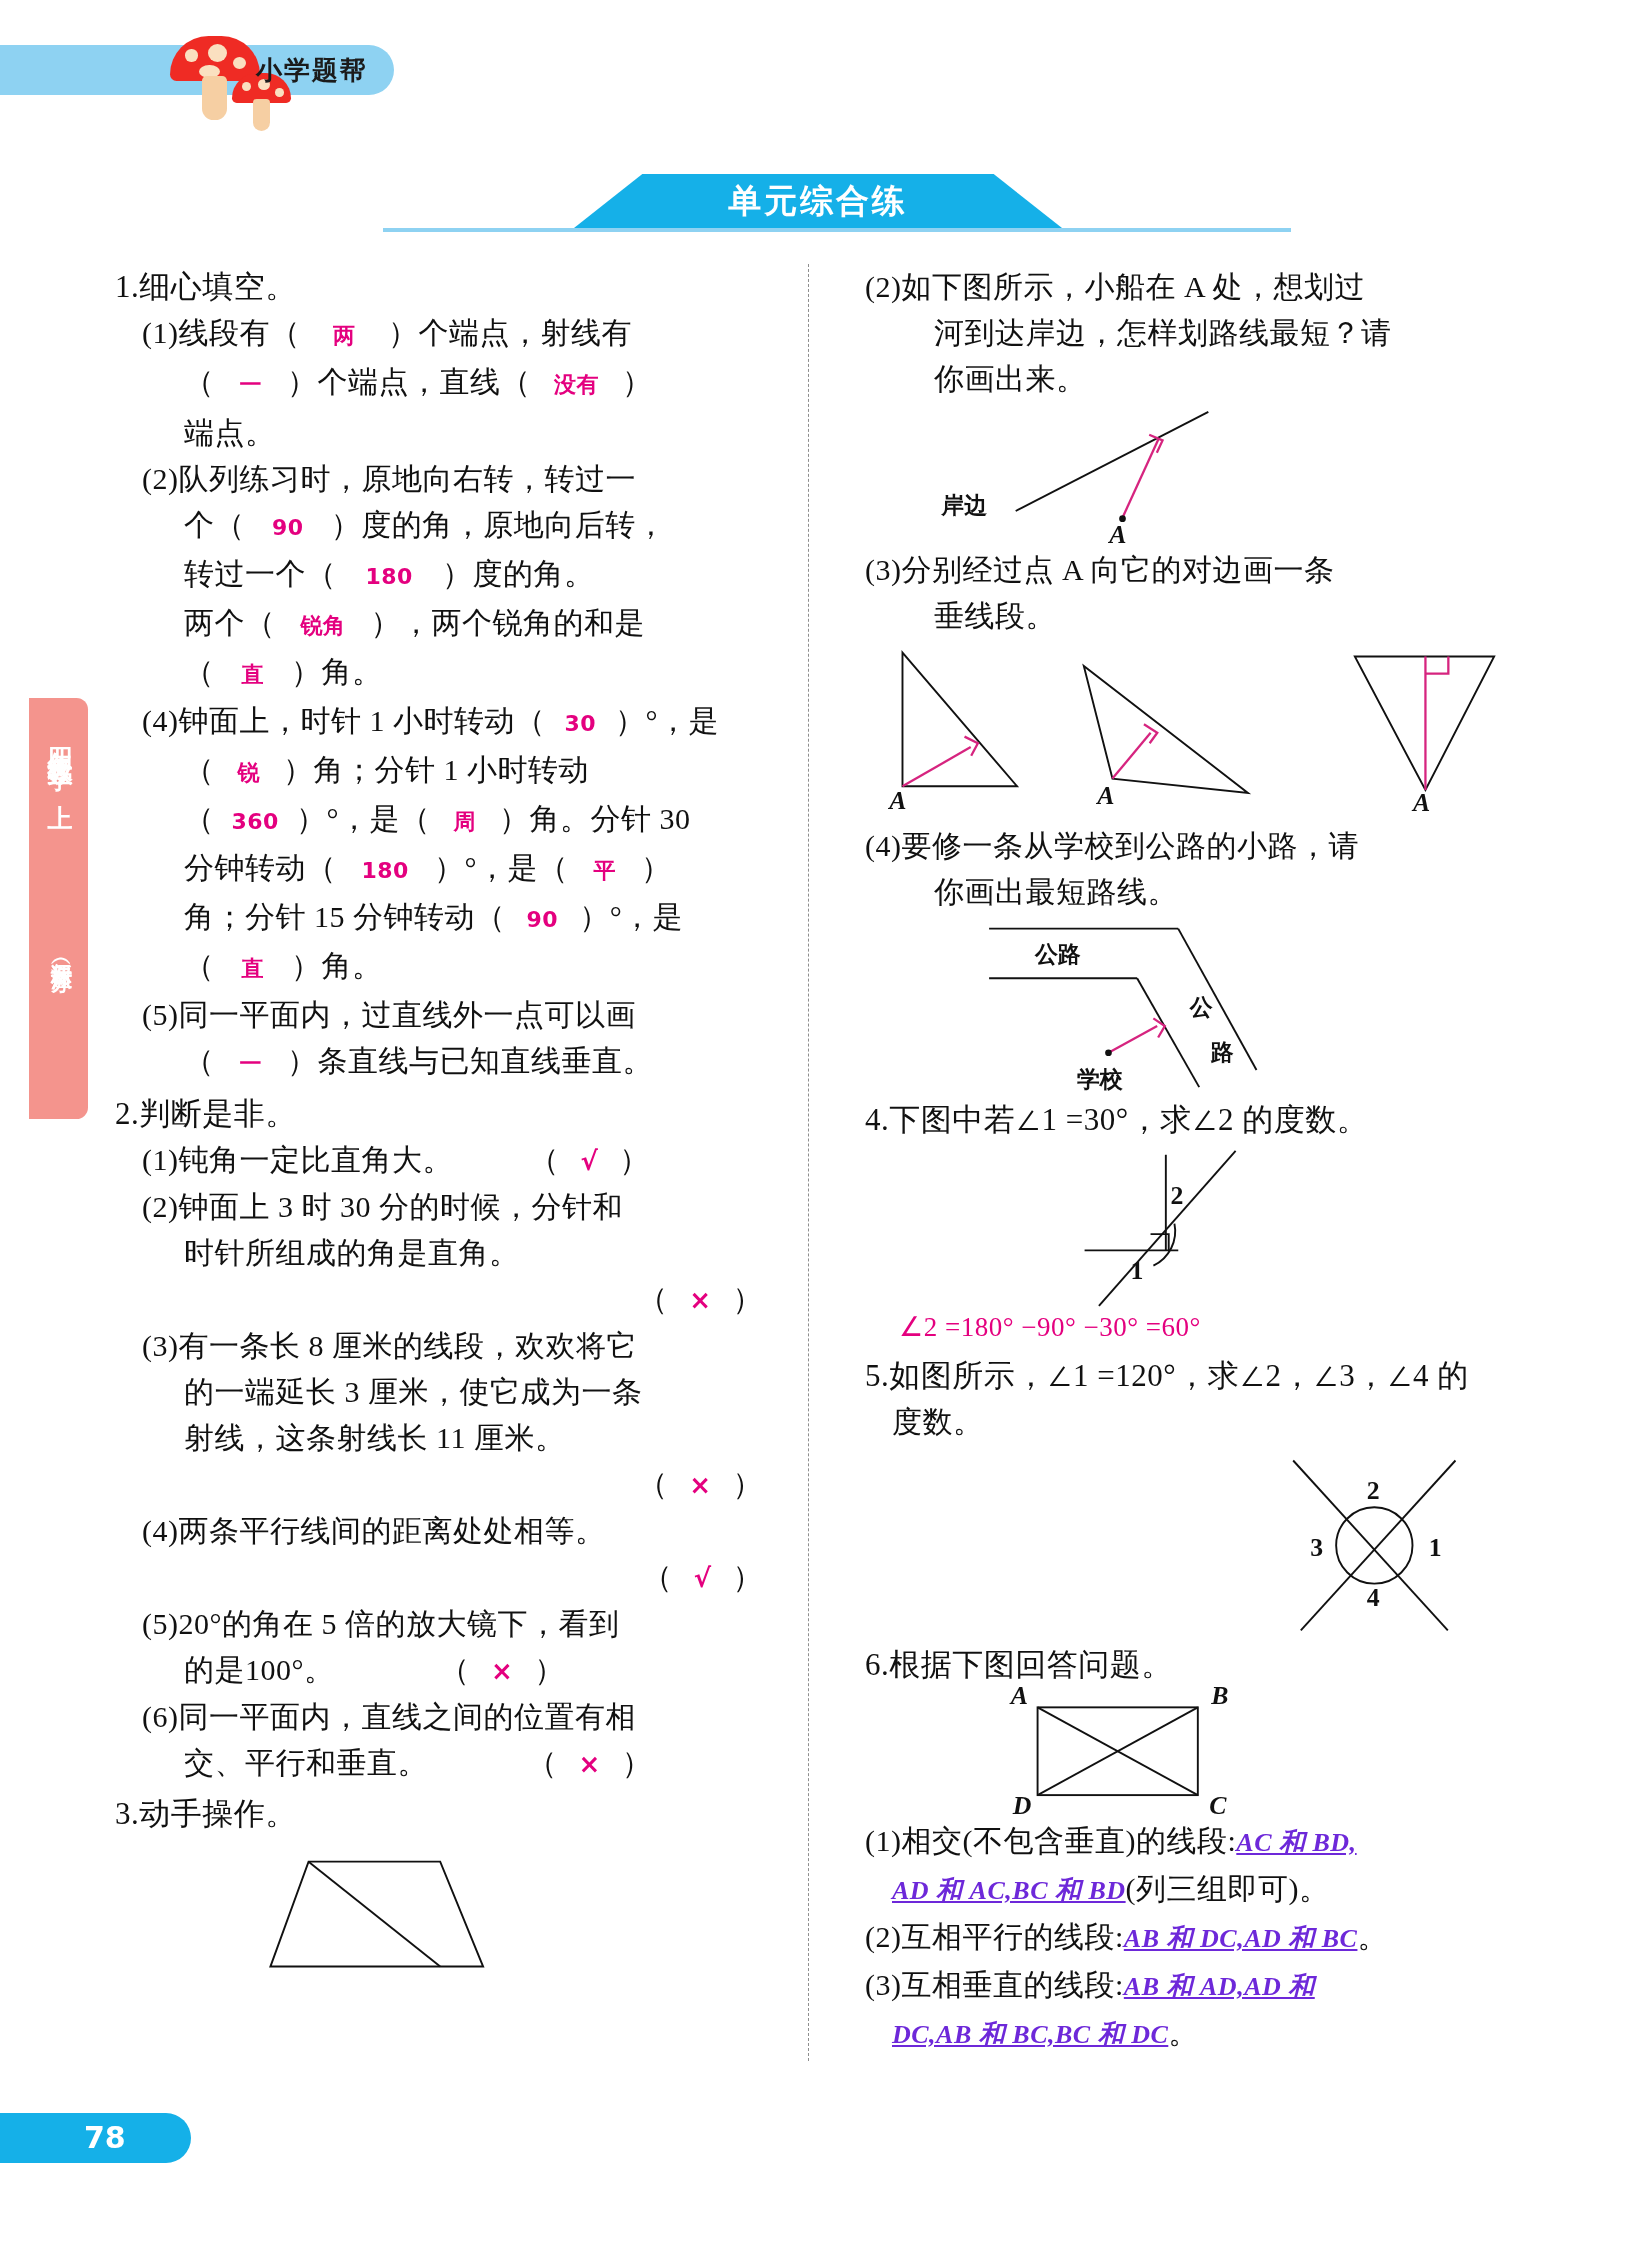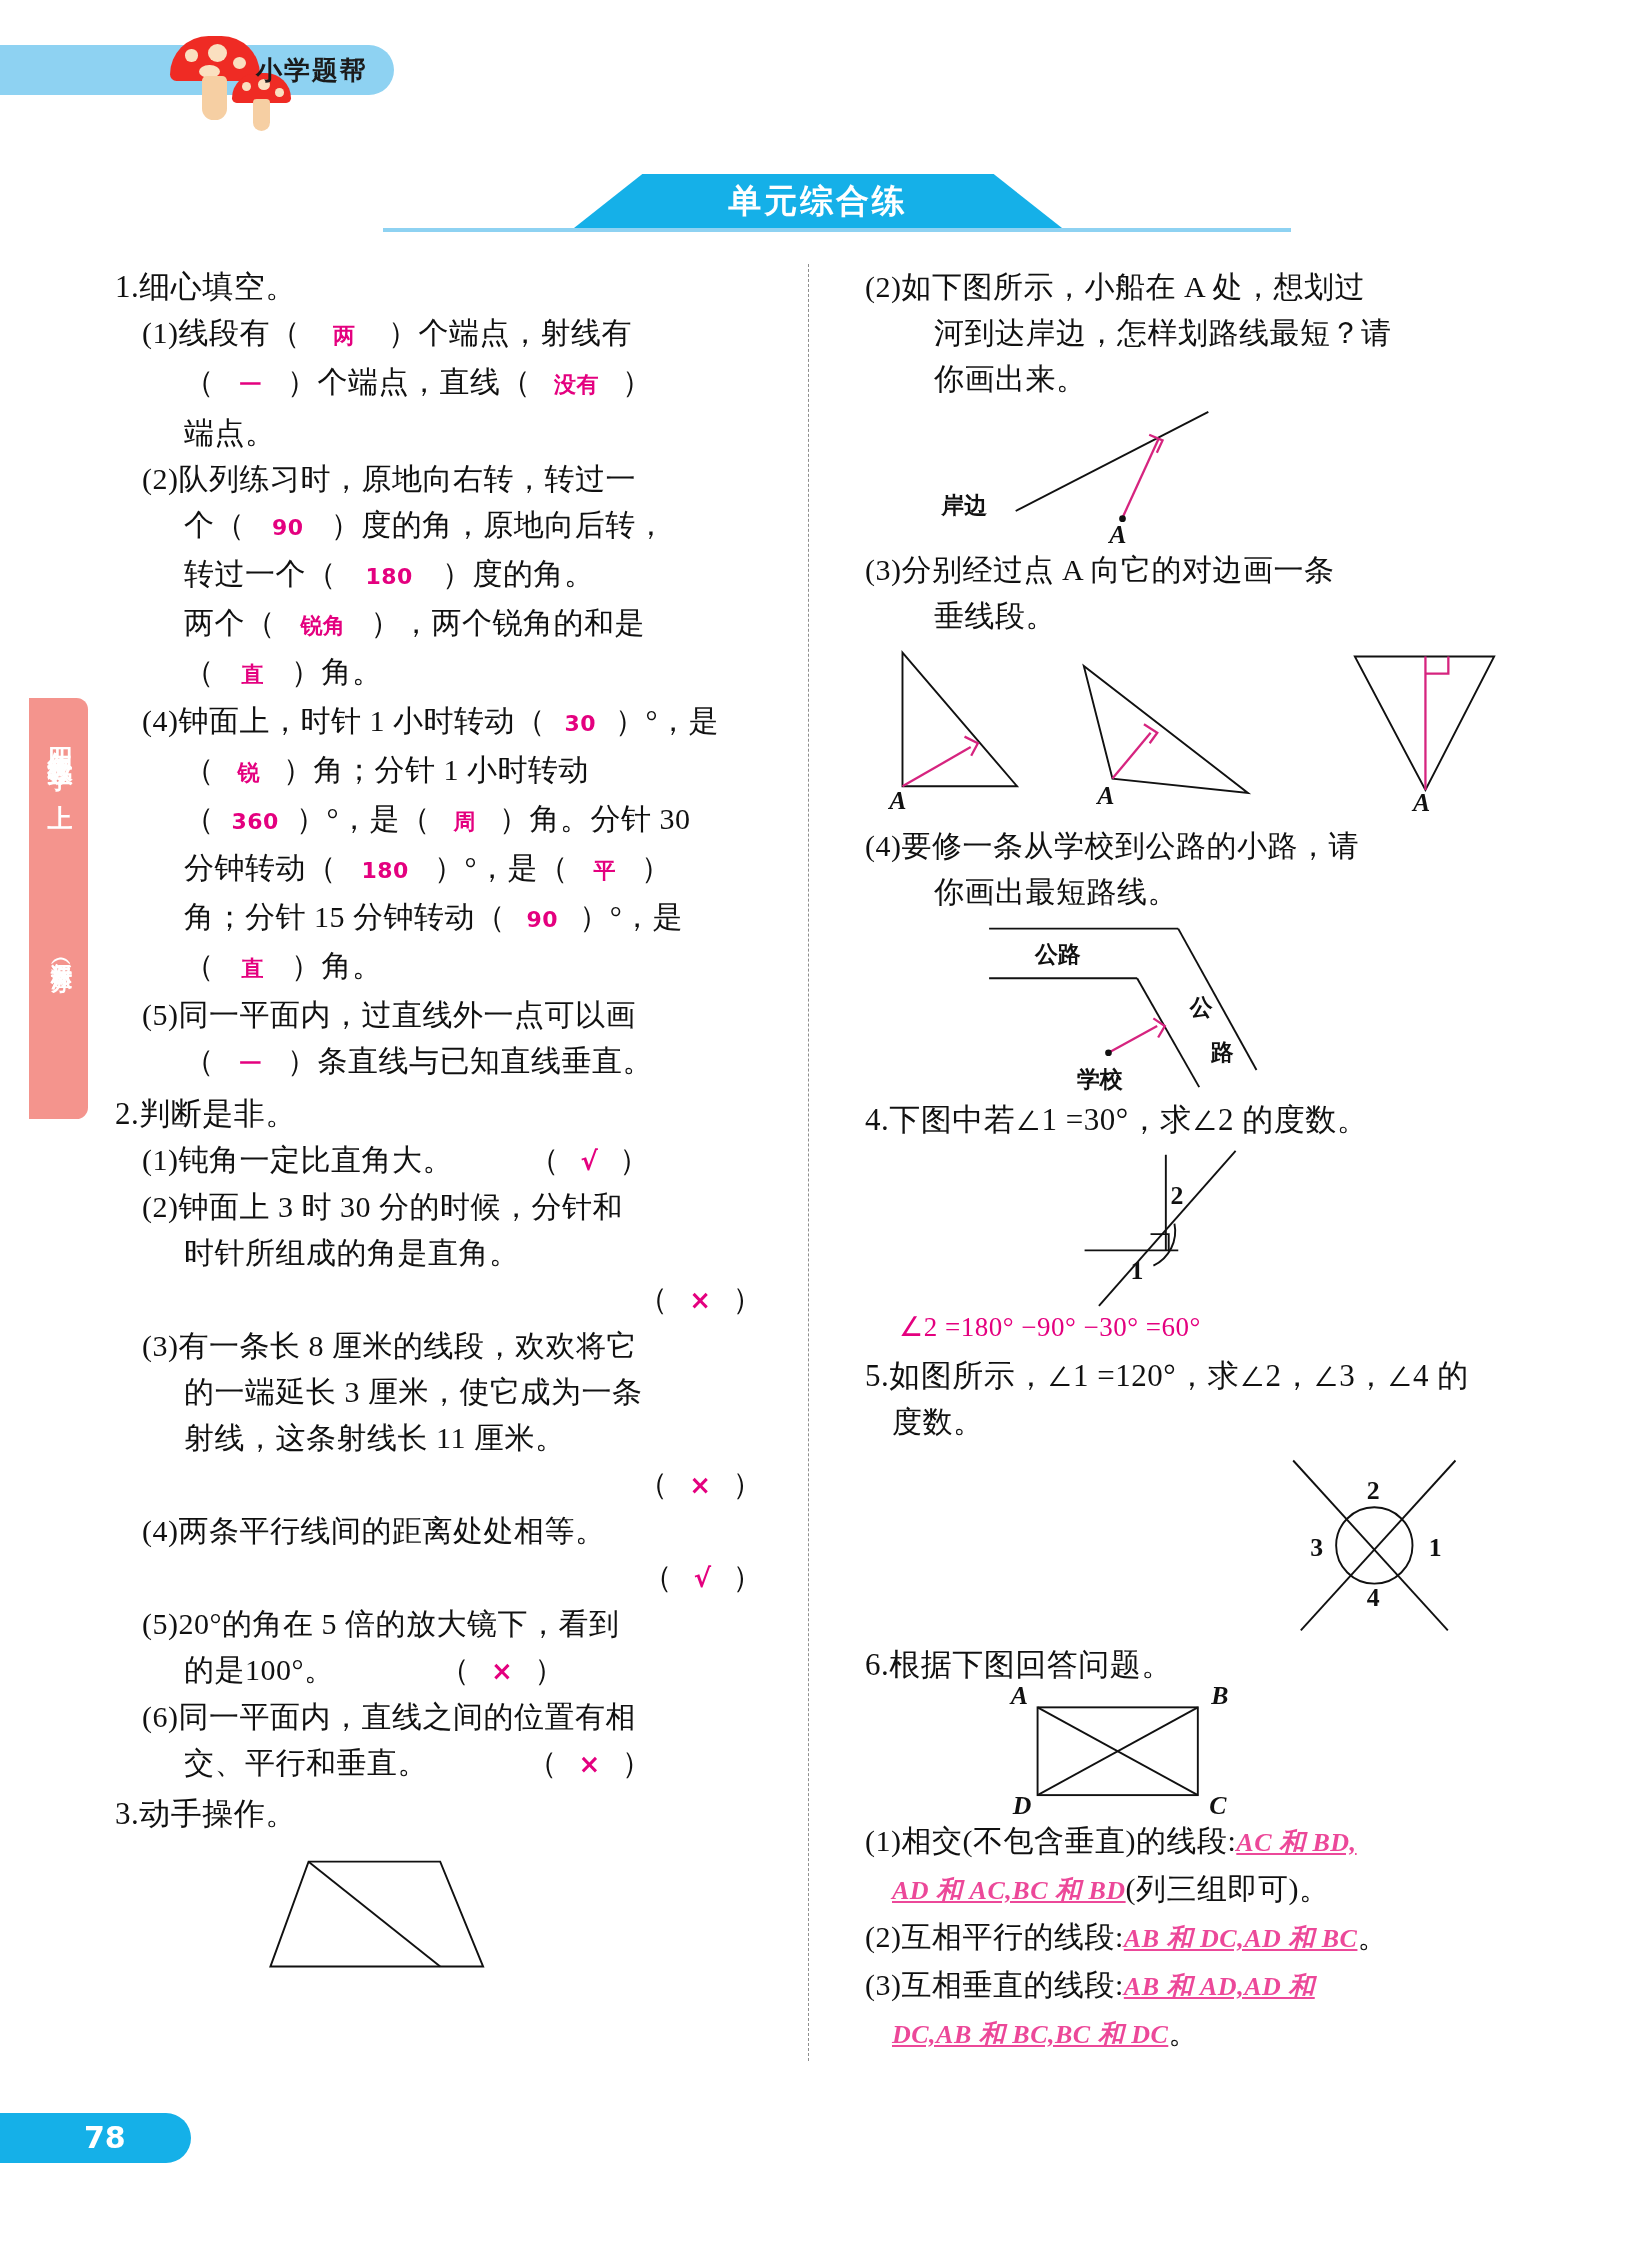--- a/index.html
+++ b/index.html
@@ -104,21 +104,21 @@
   }
   .anschk{
     color:#e4007f;font-family:"DejaVu Sans", sans-serif;
     font-size:26px;font-weight:700;
   }
   .sol{
     color:#e4007f;font-family:"Liberation Serif", serif;
     font-size:27px;line-height:42px;letter-spacing:0.5px;
   }
   .solk{
-    color:#ec4899;font-family:"Liberation Serif", serif;
+    color:#6d28d9;font-family:"Liberation Serif", serif;
     font-style:italic;font-weight:700;font-size:26px;
     text-decoration:underline;
   }
   .hint{
     color:#e4007f;font-family:"DejaVu Sans", sans-serif;
     font-size:23px;font-weight:700;
   }
   .hinttxt{
     color:#e4007f;font-family:"Liberation Serif", serif;font-size:25px;
   }

